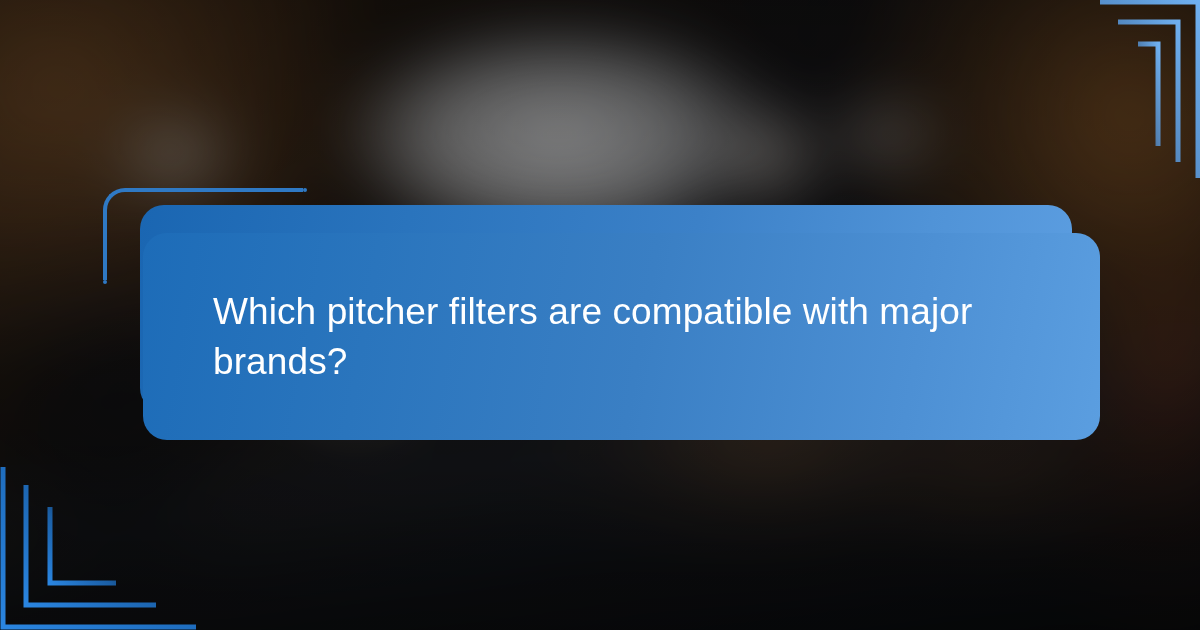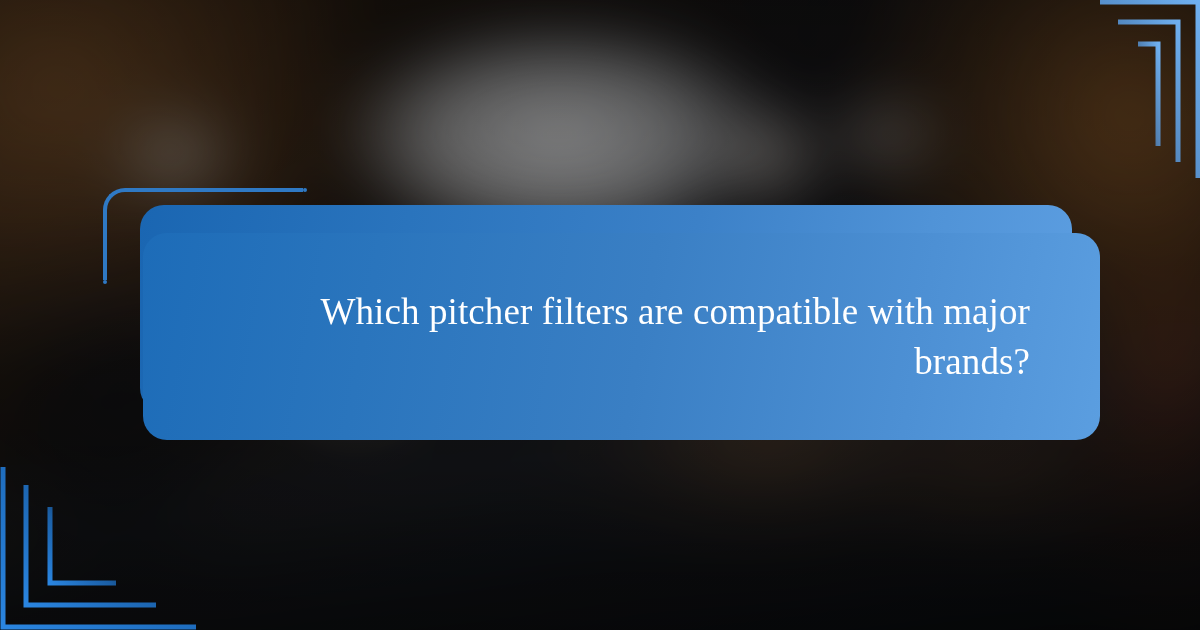--- a/index.html
+++ b/index.html
@@ -119,24 +119,23 @@
     align-items:center;
     justify-content:center;
     padding:0 70px;
   }
 
   #question-text {
     color:#ffffff;
     font-size:37px;
     line-height:1.34;
     font-weight:300;
-    text-align:right;
+    text-align:left;
     letter-spacing:0.1px;
     width:100%;
-    font-family:Liberation Serif, serif;
   }
 </style>
 </head>
 <body>
 
 <div id="stage">
 
   <div id="bg-photo"></div>
   <div id="bg-scrim"></div>
 

